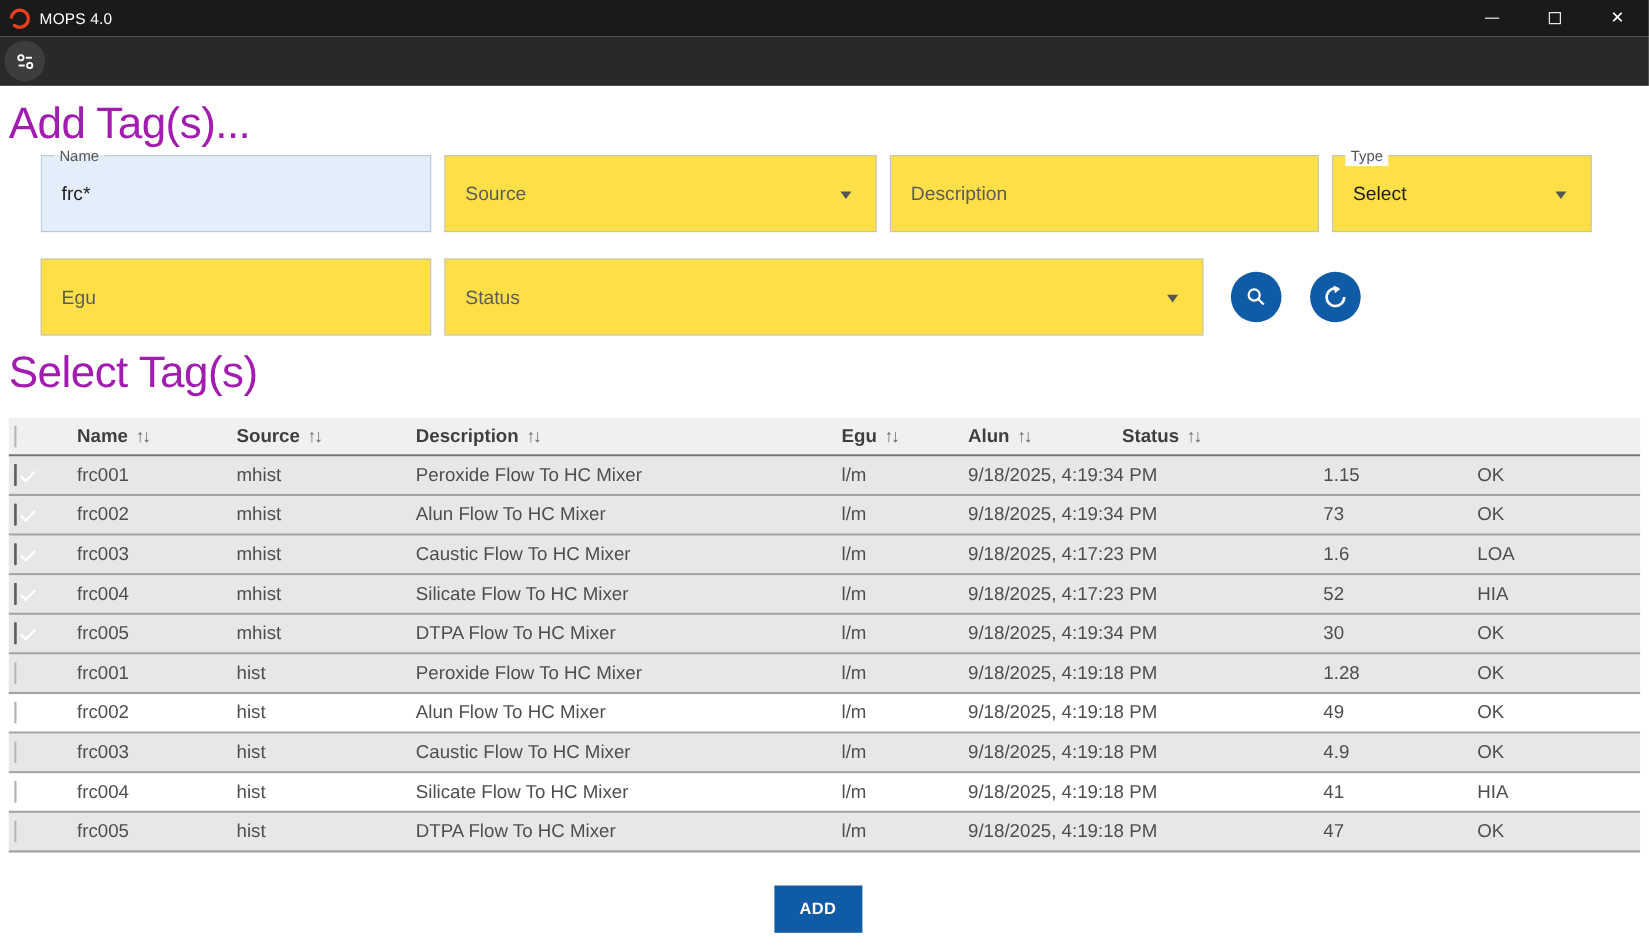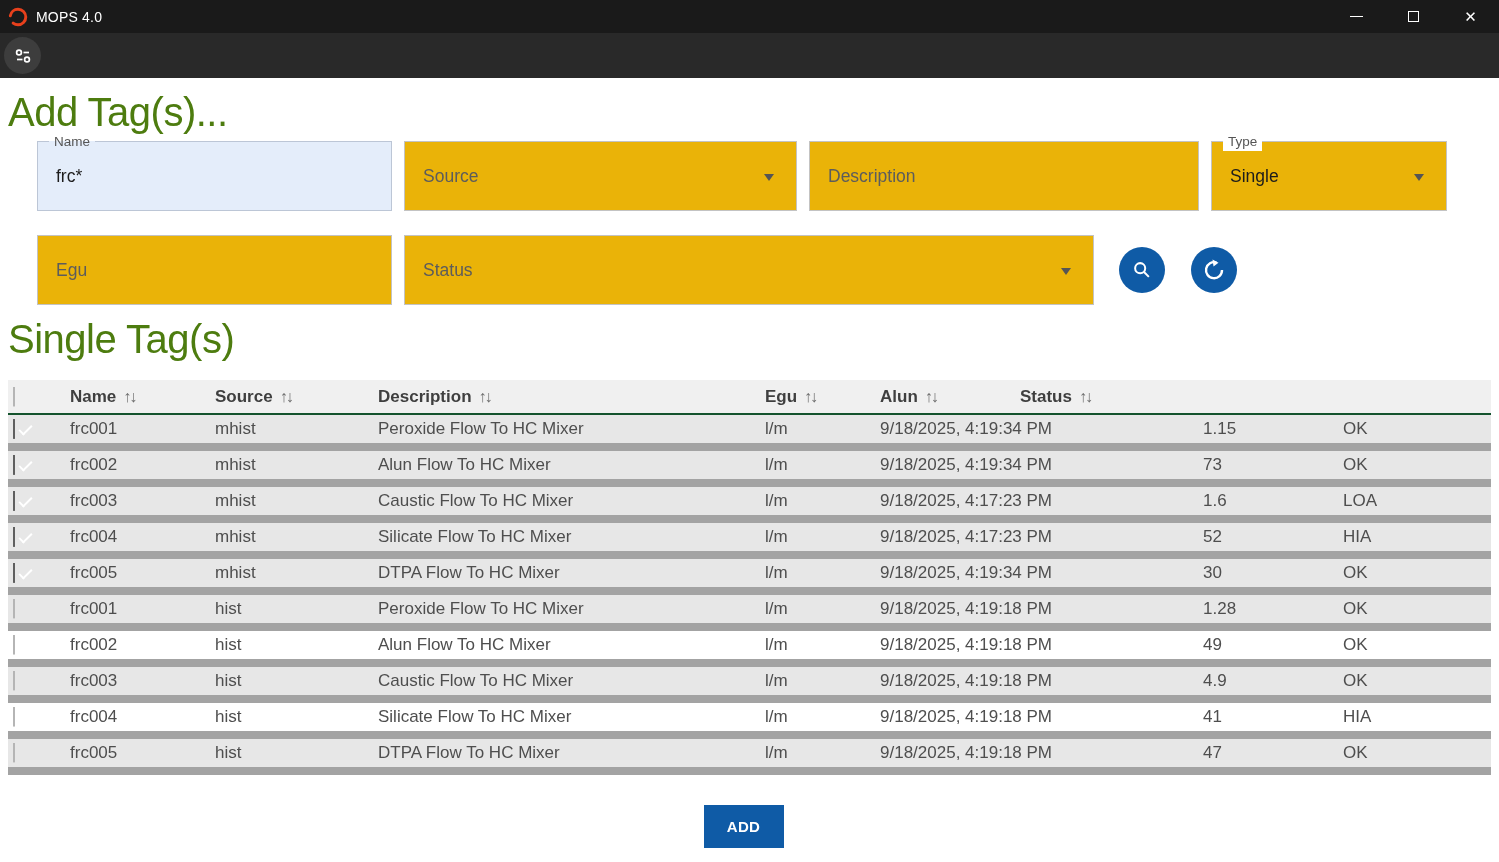--- a/index.html
+++ b/index.html
@@ -15,49 +15,49 @@
   .glyph-min { width:13px; border-top:1.5px solid #fff; display:block; }
   .glyph-max { width:11px; height:11px; border:1.5px solid #fff; display:block; }
   .glyph-close { font-size:15px; color:#fff; line-height:1; }
 
   
   .toolbar { height:45px; background:#292929; display:flex; align-items:center; }
   .filter-btn { width:37px; height:37px; border-radius:50%; background:#3d3d3d; margin-left:4px;
                 display:flex; align-items:center; justify-content:center; }
 
   
-  h1.section { font-size:40px; font-weight:400; color:#4d7c0f; margin:10px 0 0 8px; line-height:48px; letter-spacing:-.5px; }
+  h1.section { font-size:40px; font-weight:400; color:#a21caf; margin:10px 0 0 8px; line-height:48px; letter-spacing:-.5px; }
 
   
   .form-row { display:flex; gap:12px; margin-left:37px; }
   .row1 { overflow:hidden; height:76px; }
   .row1 .field { margin-top:5px; }
   .row2 { margin-top:23px; align-items:flex-start; }
-  .field { position:relative; height:70px; border:1px solid #c3c3c3; background:#eab308;
+  .field { position:relative; height:70px; border:1px solid #c3c3c3; background:#fde047;
            display:flex; align-items:center; font-size:17.5px; color:#1c1c1c; padding-left:18px; }
   .field .flabel { position:absolute; top:-10px; left:11px; font-size:13.5px; color:#555;
                    padding:0 5px; background:#fff; line-height:19px; }
   .field.name-filled { background:#e4edfa; border-color:#bcc6d6; }
   .field.name-filled .flabel { background:linear-gradient(#ffffff 47%, #e4edfa 47%); }
   .placeholder { color:#5c5c5c; }
   .dd-arrow { position:absolute; right:22px; top:50%; margin-top:-2px;
               border-left:5.5px solid transparent; border-right:5.5px solid transparent;
               border-top:7px solid #555; }
   .w-name{width:355px} .w-source{width:393px} .w-desc{width:390px} .w-type{width:236px}
   .w-egu{width:355px} .w-status{width:690px} .w-max{width:236px}
 
   .round-btn { width:46px; height:46px; border-radius:50%; background:#0f5ba6; border:none;
                display:flex; align-items:center; justify-content:center; margin-top:12px; cursor:pointer; }
   .round-btn.search { margin-left:13px; }
   .round-btn.refresh { margin-left:14px; }
 
   
   .tagtable { margin:17px 8px 0 8px; font-size:17px; color:#4e4e4e; }
-  .trow { display:flex; align-items:center; height:36px; border-bottom:8px solid #a3a3a3; }
-  .thead { background:#f0f0f0; font-weight:700; color:#3f3f3f; border-bottom:2px solid #14532d; height:35px; }
+  .trow { display:flex; align-items:center; height:36px; border-bottom:2px solid #a3a3a3; }
+  .thead { background:#f0f0f0; font-weight:700; color:#3f3f3f; border-bottom:2px solid #737373; height:35px; }
   .rows .trow { background:#fff; }
   .rows .trow:nth-child(even) { background:#e7e7e7; }
   .rows .trow.on { background:#e7e7e7; }
   .tc { padding-left:8px; overflow:hidden; white-space:nowrap; }
   .c-cb{width:54px; padding-left:5px;} .c-name{width:145px} .c-source{width:163px} .c-desc{width:387px}
   .c-egu{width:115px} .c-ts{width:323px} .c-val{width:140px} .c-status{width:156px}
   .sort { color:#6e6e6e; font-weight:400; margin-left:7px; font-size:16px; letter-spacing:-2px; }
 
   .cb { width:24px; height:24px; border:1px solid #b5b5b5; border-radius:5px; background:#fff;
         position:relative; cursor:pointer; }
@@ -113,21 +113,21 @@
   </div>
   <div class="field w-source">
     <span class="placeholder">Source</span>
     <span class="dd-arrow"></span>
   </div>
   <div class="field w-desc">
     <span class="placeholder">Description</span>
   </div>
   <div class="field w-type">
     <span class="flabel">Type</span>
-    <span>Single</span>
+    <span>Select</span>
     <span class="dd-arrow"></span>
   </div>
 </div>
 
 <div class="form-row row2">
   <div class="field w-egu">
     <span class="placeholder">Egu</span>
   </div>
   <div class="field w-status">
     <span class="placeholder">Status</span>
@@ -140,21 +140,21 @@
     </svg>
   </button>
   <button class="round-btn refresh">
     <svg width="24" height="24" viewBox="0 0 24 24">
       <path d="M14.5 4.6 A8 8 0 1 0 20 12" fill="none" stroke="#fff" stroke-width="2.4"></path>
       <path d="M10.5 1.5 L16.5 4.8 L11.5 8.5 Z" fill="#fff"></path>
     </svg>
   </button>
 </div>
 
-<h1 class="section">Single Tag(s)</h1>
+<h1 class="section">Select Tag(s)</h1>
 
 <div class="tagtable">
   <div class="trow thead">
     <div class="tc c-cb">
       <span class="cb"></span>
     </div>
     <div class="tc c-name">
       <span>Name</span><span class="sort">↑↓</span>
     </div>
     <div class="tc c-source">

